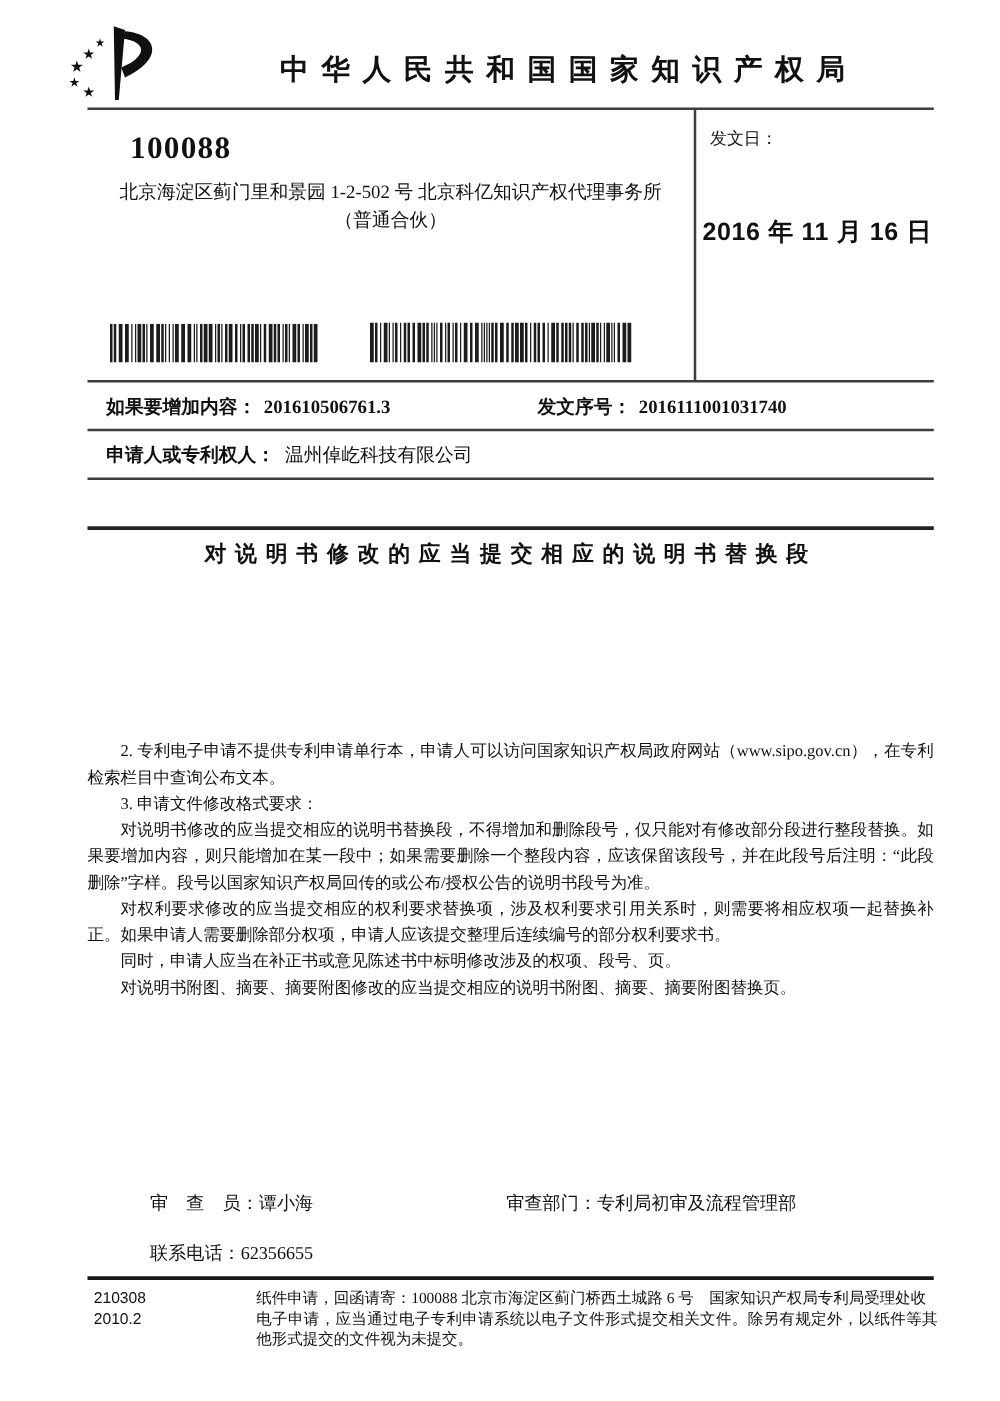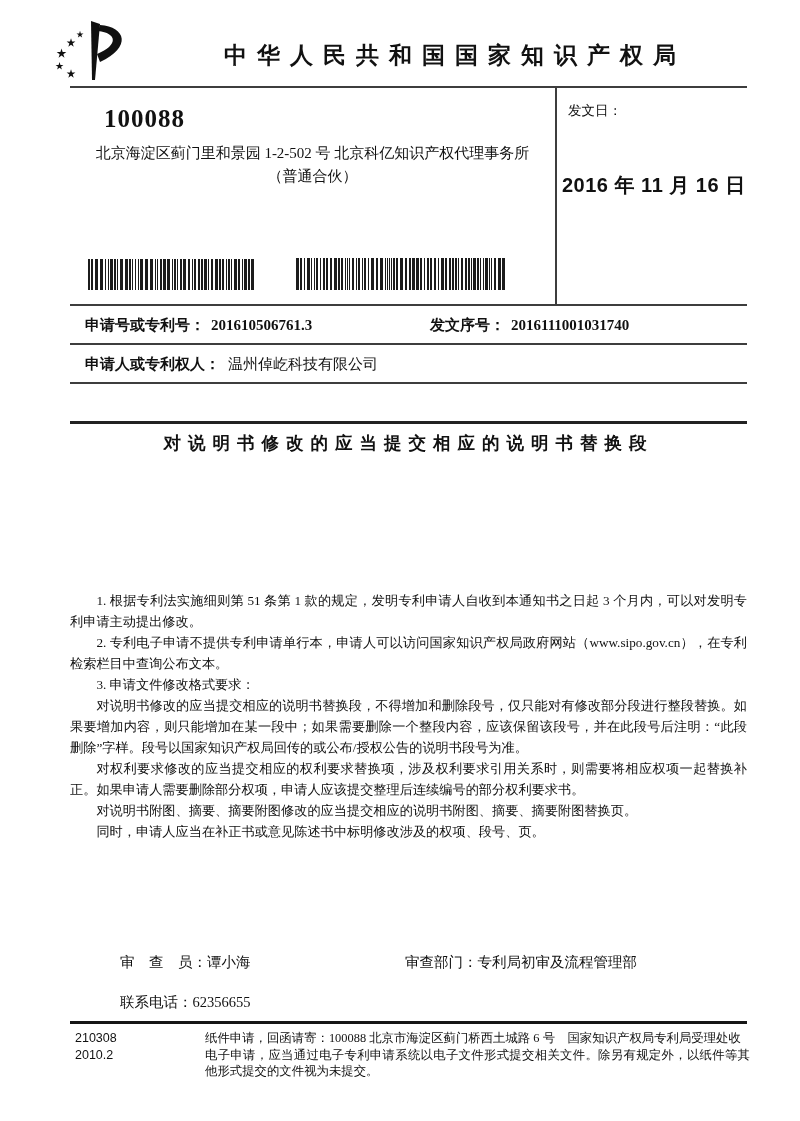--- a/index.html
+++ b/index.html
@@ -212,42 +212,41 @@
       <div class="bar" style="width: 3px; margin-right: 1px;"></div>
       <div class="bar" style="width: 1px; margin-right: 1px;"></div>
       <div class="bar" style="width: 1px; margin-right: 2px;"></div>
       <div class="bar" style="width: 2px; margin-right: 2px;"></div>
       <div class="bar" style="width: 3px; margin-right: 1px;"></div>
       <div class="bar" style="width: 3px; margin-right: 1px;"></div>
     </div>
 
   <div class="hr hr2"></div>
   <div class="row row-1">
-    <span class="flabel">申请号或专利号：</span><span class="fvalue-bold">201610506761.3</span>
+    <span class="flabel">如果要增加内容：</span><span class="fvalue-bold">201610506761.3</span>
     <span class="serial-group">
       <span class="flabel">发文序号：</span><span class="fvalue-bold">2016111001031740</span>
     </span>
   </div>
   <div class="hr hr3"></div>
   <div class="row row-2">
     <span class="flabel">申请人或专利权人：</span><span class="fvalue">温州倬屹科技有限公司</span>
   </div>
   <div class="hr hr4"></div>
   <div class="hr hr5"></div>
 
   <div class="notice-title">对说明书修改的应当提交相应的说明书替换段</div>
 
   <div class="hints-block">
-    <p>1. 根据专利法实施细则第 51 条第 1 款的规定，发明专利申请人自收到本通知书之日起 3 个月内，可以对发明专利申请主动提出修改。</p>
     <p>2. 专利电子申请不提供专利申请单行本，申请人可以访问国家知识产权局政府网站（www.sipo.gov.cn），在专利检索栏目中查询公布文本。</p>
     <p>3. 申请文件修改格式要求：</p>
     <p>对说明书修改的应当提交相应的说明书替换段，不得增加和删除段号，仅只能对有修改部分段进行整段替换。如果要增加内容，则只能增加在某一段中；如果需要删除一个整段内容，应该保留该段号，并在此段号后注明：“此段删除”字样。段号以国家知识产权局回传的或公布/授权公告的说明书段号为准。</p>
     <p>对权利要求修改的应当提交相应的权利要求替换项，涉及权利要求引用关系时，则需要将相应权项一起替换补正。如果申请人需要删除部分权项，申请人应该提交整理后连续编号的部分权利要求书。</p>
+    <p>同时，申请人应当在补正书或意见陈述书中标明修改涉及的权项、段号、页。</p>
     <p>对说明书附图、摘要、摘要附图修改的应当提交相应的说明书附图、摘要、摘要附图替换页。</p>
-    <p>同时，申请人应当在补正书或意见陈述书中标明修改涉及的权项、段号、页。</p>
   </div>
 
   <div class="signoff-row">
     <span class="flabel-n">审　查　员：</span><span>谭小海</span>
     <span class="dept-group">
       <span>审查部门：</span><span>专利局初审及流程管理部</span>
     </span>
   </div>
   <div class="phone-row">
     <span>联系电话：</span><span>62356655</span>

